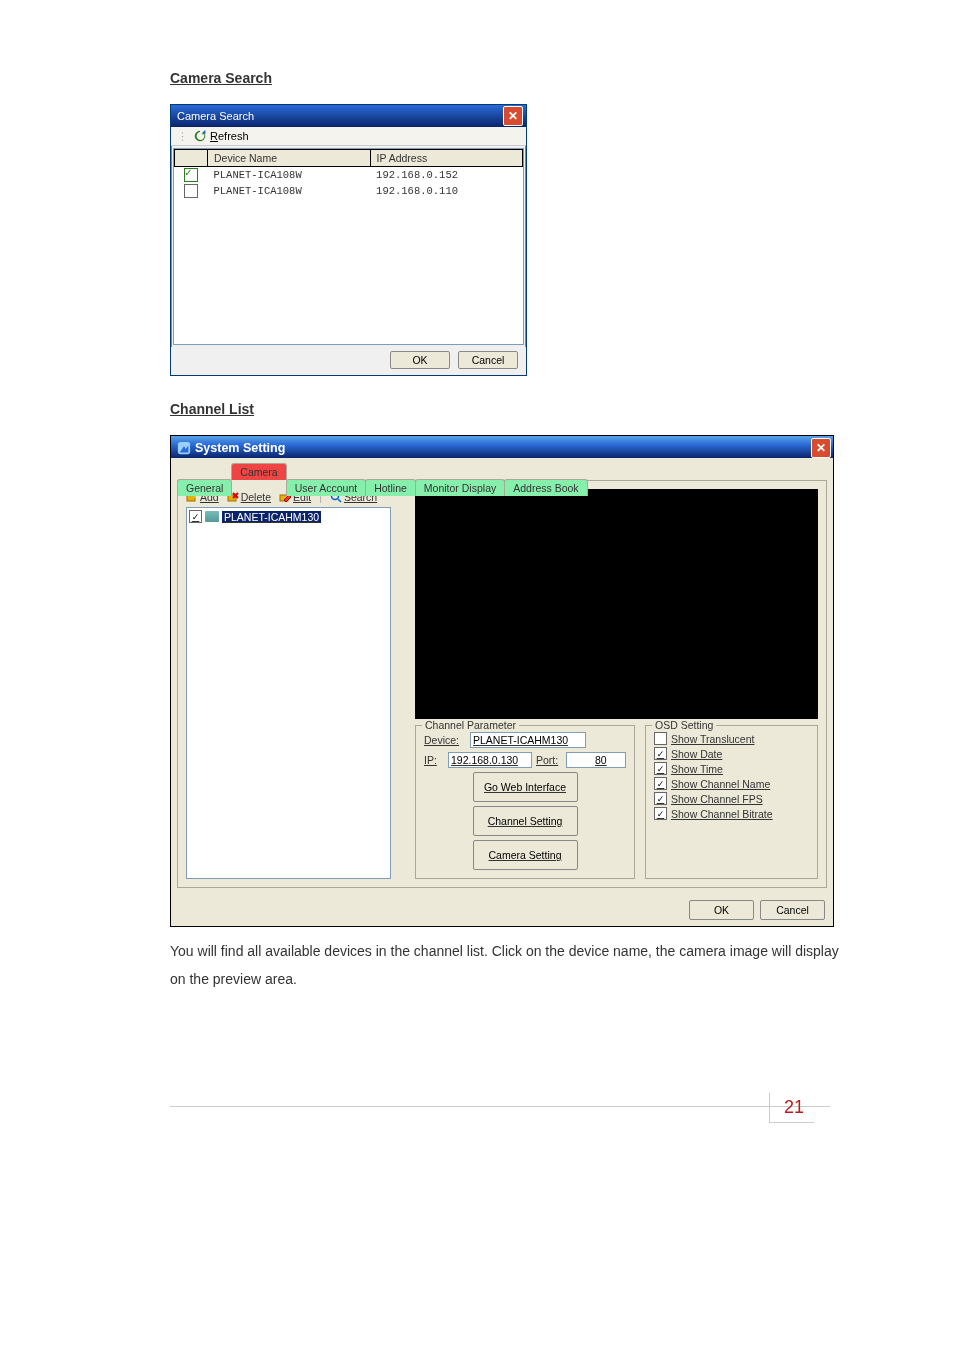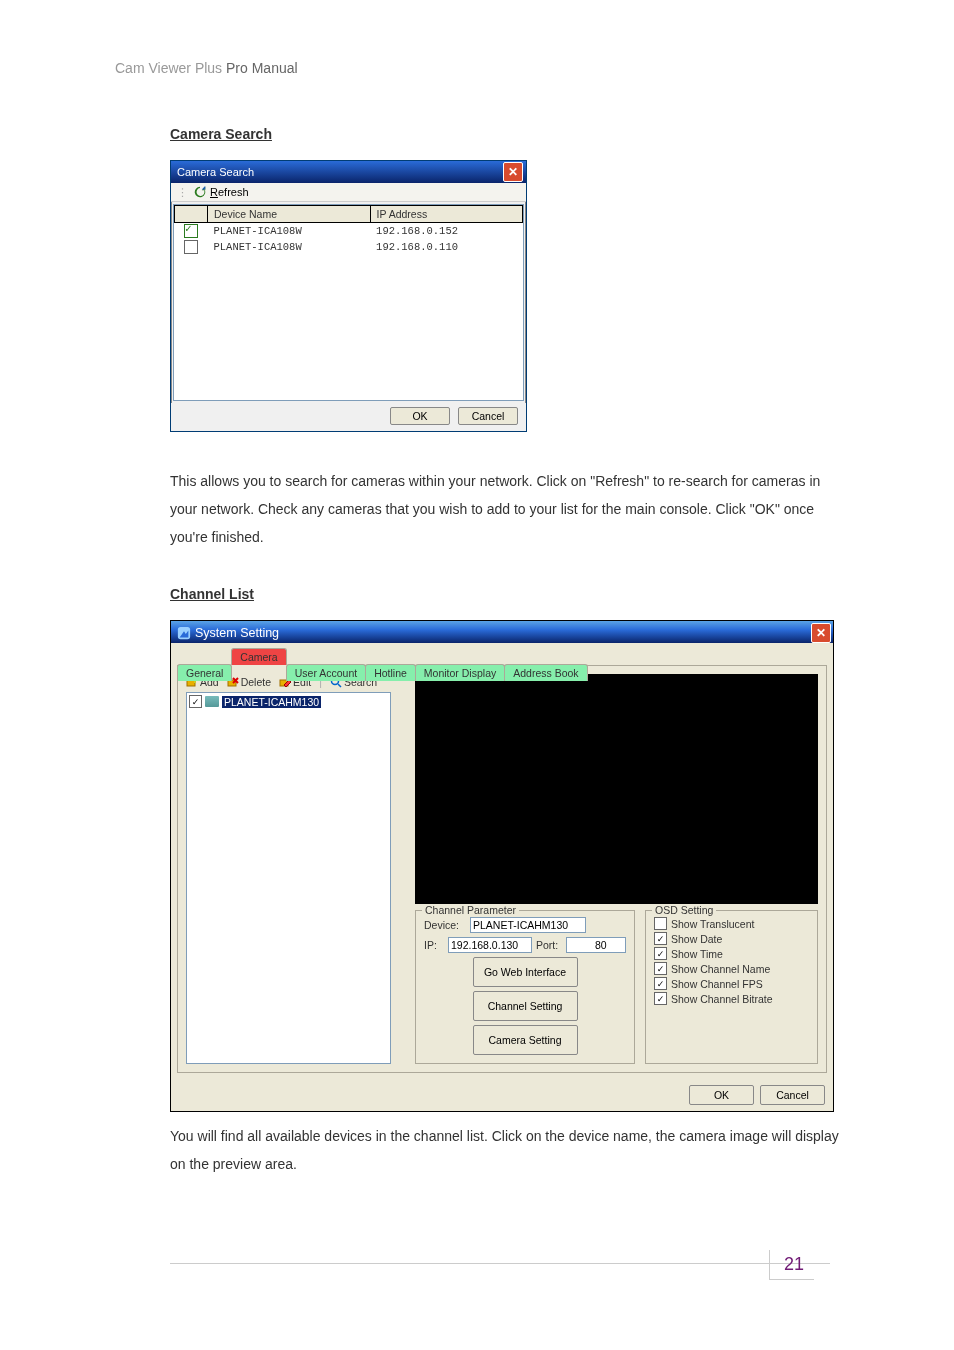--- a/index.html
+++ b/index.html
@@ -176,21 +176,21 @@
   .ss-titlebar {
     background: linear-gradient(to bottom, #5aa3e6, #2a6bd8 40%, #0a246a);
     color: #fff;
     display: flex;
     align-items: center;
     justify-content: space-between;
     padding: 3px 2px 2px 6px;
     height: 17px;
   }
   .ss-titlebar .title {
-    font-weight: normal;
+    font-weight: bold;
     font-size: 12.5px;
     display: flex;
     align-items: flex-end;
     gap: 4px;
   }
   .ss-app-icon {
     width: 14px; height: 14px; display: inline-block;
   }
   .ss-body {
     background: #ece9d8;
@@ -221,20 +221,21 @@
     border-bottom: 1px solid #ece9d8;
     z-index: 2;
   }
   .ss-panel {
     border: 1px solid #aca899;
     border-top: none;
     background: #ece9d8;
     padding: 8px;
     display: flex;
     gap: 24px;
+    text-decoration: underline;
   }
   .ss-left {
     width: 310px;
     display: flex;
     flex-direction: column;
   }
   .ss-toolbar {
     display: flex;
     gap: 8px;
     font-size: 10.5px;
@@ -360,24 +361,24 @@
     display: flex;
     justify-content: flex-end;
     gap: 6px;
     padding: 6px 8px;
     background: #ece9d8;
   }
   .ss-footer .win-btn { min-width: 65px; height: 20px; }
 
   .page-number {
     position: relative;
-    margin-top: 72px;
+    margin-top: 100px;
     text-align: right;
     font-size: 18px;
-    color: #701a75;
+    color: #b91c1c;
     padding-right: 25px;
   }
   .page-number .box {
     display: inline-block;
     border: 1px solid #ccc;
     border-right: none;
     border-top: none;
     padding: 4px 10px 4px 14px;
   }
   .foot-line {
@@ -386,24 +387,20 @@
     width: 660px;
     position: absolute;
     bottom: 56px;
     left: 115px;
   }
 </style>
 </head>
 <body>
 
 <div class="page">
-  <div class="doc-header">
-    <span>Cam Viewer Plus</span>
-    <span class="manual">Pro Manual</span>
-  </div>
 
   <div class="section-title">Camera Search</div>
 
   
   <div class="cs-dialog">
     <div class="cs-titlebar">
       <span>Camera Search</span>
       <div class="close-btn">
         <span>✕</span>
       </div>
@@ -440,21 +437,20 @@
             </tr>
           </tbody>
       </table>
     </div>
     <div class="cs-buttons">
       <button class="win-btn">OK</button>
       <button class="win-btn">Cancel</button>
     </div>
   </div>
 
-  <div class="body-text">This allows you to search for cameras within your network. Click on "Refresh" to re-search for cameras in your network. Check any cameras that you wish to add to your list for the main console. Click "OK" once you're finished.</div>
 
   <div class="section-title" style="margin-top:25px">Channel List</div>
 
   
   <div class="ss-dialog">
     <div class="ss-titlebar">
       <span class="title">
         <span class="ss-app-icon">
           <svg viewBox="0 0 16 16" width="14" height="14">
               <rect x="1" y="1" width="14" height="14" rx="3" fill="#9ad0ff"></rect>

